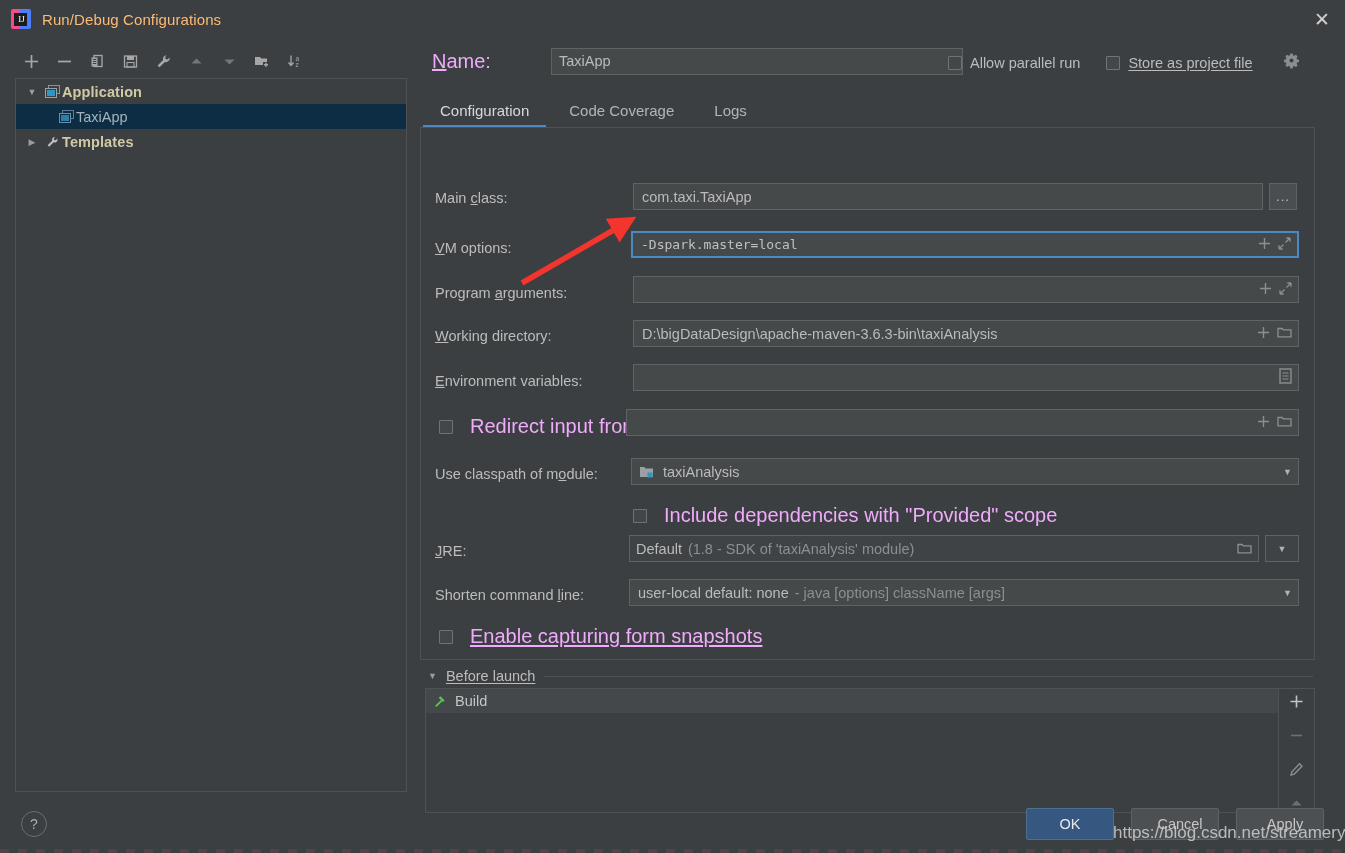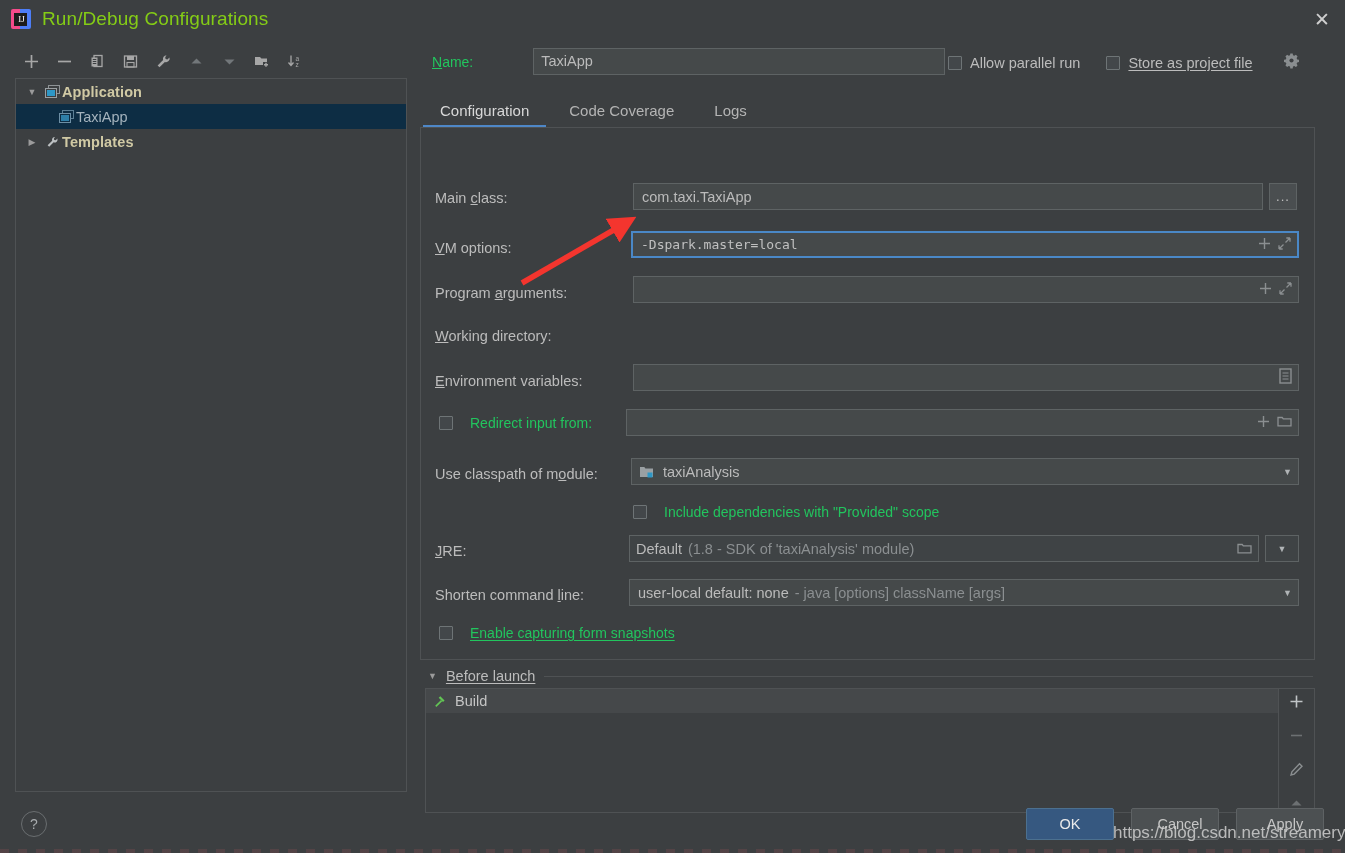--- a/index.html
+++ b/index.html
@@ -25,21 +25,21 @@
   }
   .app-icon {
     width: 20px; height: 20px; margin-left: 11px; margin-right: 11px;
     position: relative; flex: none;
   }
   .app-icon .sq1 { position:absolute; left:0; top:0; width:10px; height:20px; background:#f54b8a; border-radius:2px 0 0 2px;}
   .app-icon .sq2 { position:absolute; left:9px; top:0; width:11px; height:20px; background:#4d7ef7; border-radius:0 2px 2px 0;}
   .app-icon .sq3 { position:absolute; left:3px; top:4px; width:13px; height:13px; background:#1c1c1c;}
   .app-icon .ij  { position:absolute; left:4px; top:4px; width:13px; height:13px; color:#fff;
                    font-size:9px; line-height:13px; text-align:center; font-family:"Liberation Serif", serif;}
-  .title-text { font-size: 19px; color: #84cc16; letter-spacing: 0.1px; }
+  .title-text { font-size: 15px; color: #fdba74; letter-spacing: 0.1px; }
   .close-btn {
     position: absolute; right: 0; top: 0; width: 46px; height: 38px;
     display: flex; align-items: center; justify-content: center;
     color: #cfcfcf; font-size: 19px; line-height: 1;
     cursor: default;
   }
 
   
   .left-toolbar {
     position: absolute; left: 15px; top: 45px; width: 395px; height: 33px;
@@ -68,21 +68,21 @@
   }
   .tree-label-cat { color: #d0c9a4; font-weight: bold; letter-spacing: 0.1px;}
   .tree-label-item { color: #a4b3bd; }
   .t-icon { width: 20px; display:flex; align-items:center; justify-content:center; flex:none; }
 
   
   .right {
     position: absolute; left: 420px; top: 40px; width: 910px; height: 760px;
   }
   .name-row { position: absolute; left: 12px; top: 8px; display:flex; align-items:center; }
-  .lbl { font-size: 14px; color: #22c55e; white-space: nowrap; }
+  .lbl { font-size: 20px; color: #f0abfc; white-space: nowrap; }
   .lbl u { text-decoration: underline; }
   .name-input {
     margin-left: 60px; width: 412px; height: 27px;
     background: #45494a; border: 1px solid #5e6364; color: #bbbbbb;
     font-size: 14.5px; padding: 0 7px; line-height: 25px;
   }
 
   .opt-checks {
     position: absolute; left: 528px; top: 12px; display: flex; align-items: center; gap: 26px;
   }
@@ -372,20 +372,35 @@
           <span>
             <svg width="13" height="13" viewBox="0 0 13 13">
               <path d="M12 1 7.5 5.5M12 1H8.3M12 1v3.7" stroke="#8b8f91" stroke-width="1.3" fill="none"></path>
               <path d="M1 12l4.5-4.5M1 12h3.7M1 12V8.3" stroke="#8b8f91" stroke-width="1.3" fill="none"></path>
             </svg>
           </span>
         </span>
       </span>
 
       <span class="field-lbl" style="left:14px; top:200px;"><u>W</u>orking directory:</span>
+      <span class="fld" style="left:212px; top:192px; width:666px;">
+        <span>D:\bigDataDesign\apache-maven-3.6.3-bin\taxiAnalysis</span>
+        <span class="fld-btn-right">
+          <span>
+            <svg width="13" height="13" viewBox="0 0 13 13">
+                <path d="M6.5 1v11M1 6.5h11" stroke="#8b8f91" stroke-width="1.4"></path>
+              </svg>
+          </span>
+          <span>
+            <svg width="15" height="13" viewBox="0 0 15 13">
+                <path d="M1 2.5h4.2l1.1 1.4H14v7H1z" fill="none" stroke="#8b8f91" stroke-width="1.3"></path>
+              </svg>
+          </span>
+        </span>
+      </span>
 
       <span class="field-lbl" style="left:14px; top:245px;"><u>E</u>nvironment variables:</span>
       <span class="fld" style="left:212px; top:236px; width:666px;">
         <span></span>
         <span class="fld-btn-right">
           <span>
             <svg width="13" height="16" viewBox="0 0 13 16">
               <rect x="1" y="1" width="11" height="14" fill="none" stroke="#8b8f91" stroke-width="1.4"></rect>
               <path d="M3.5 5h6M3.5 8h6M3.5 11h6" stroke="#8b8f91" stroke-width="1.2"></path>
             </svg>

